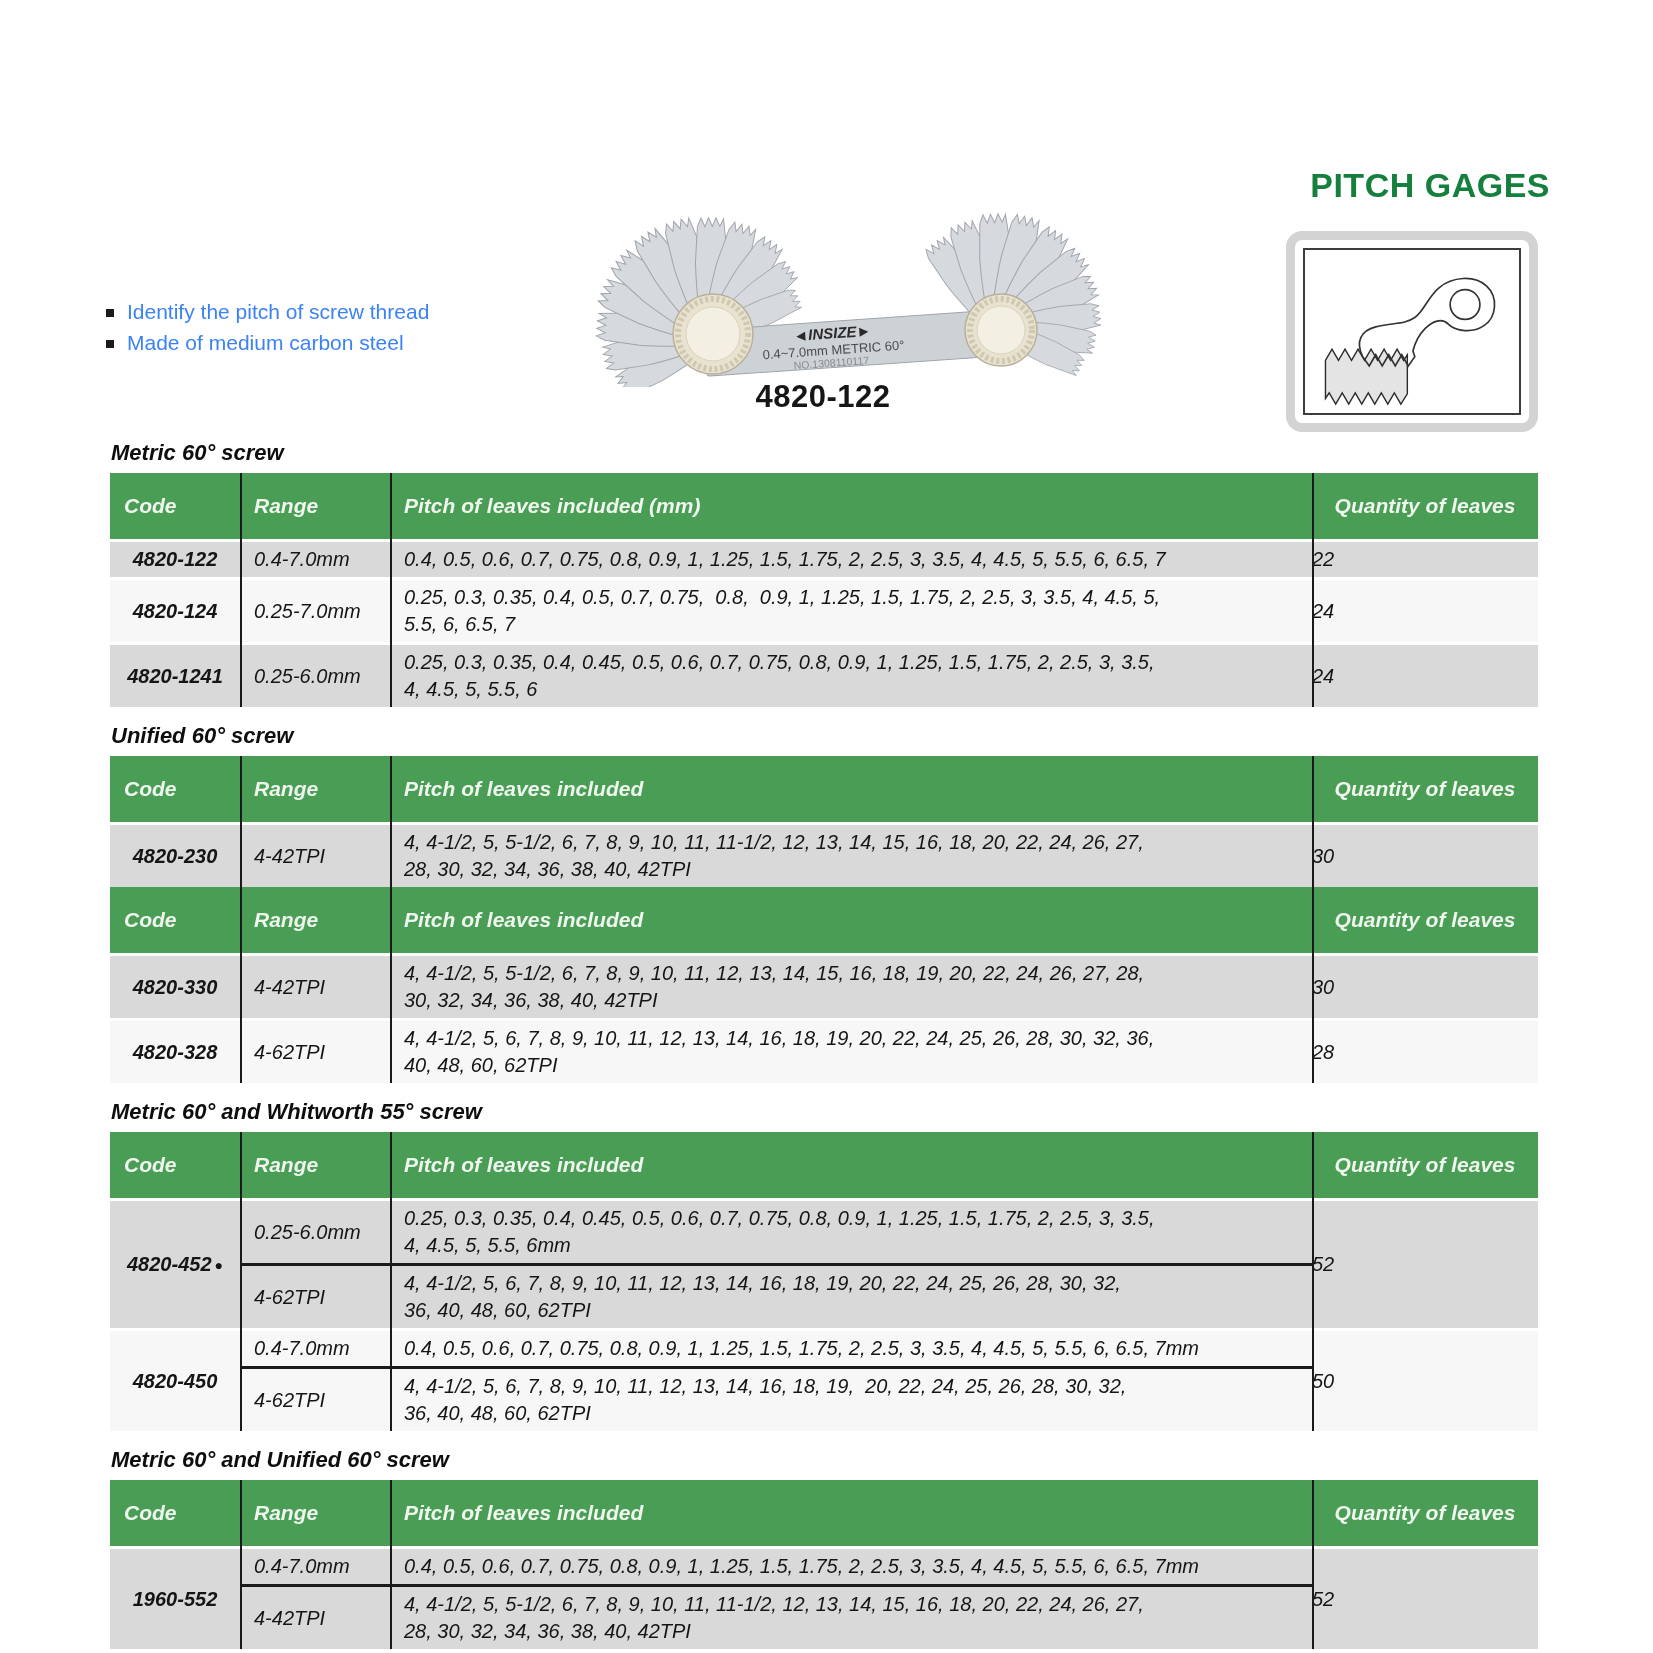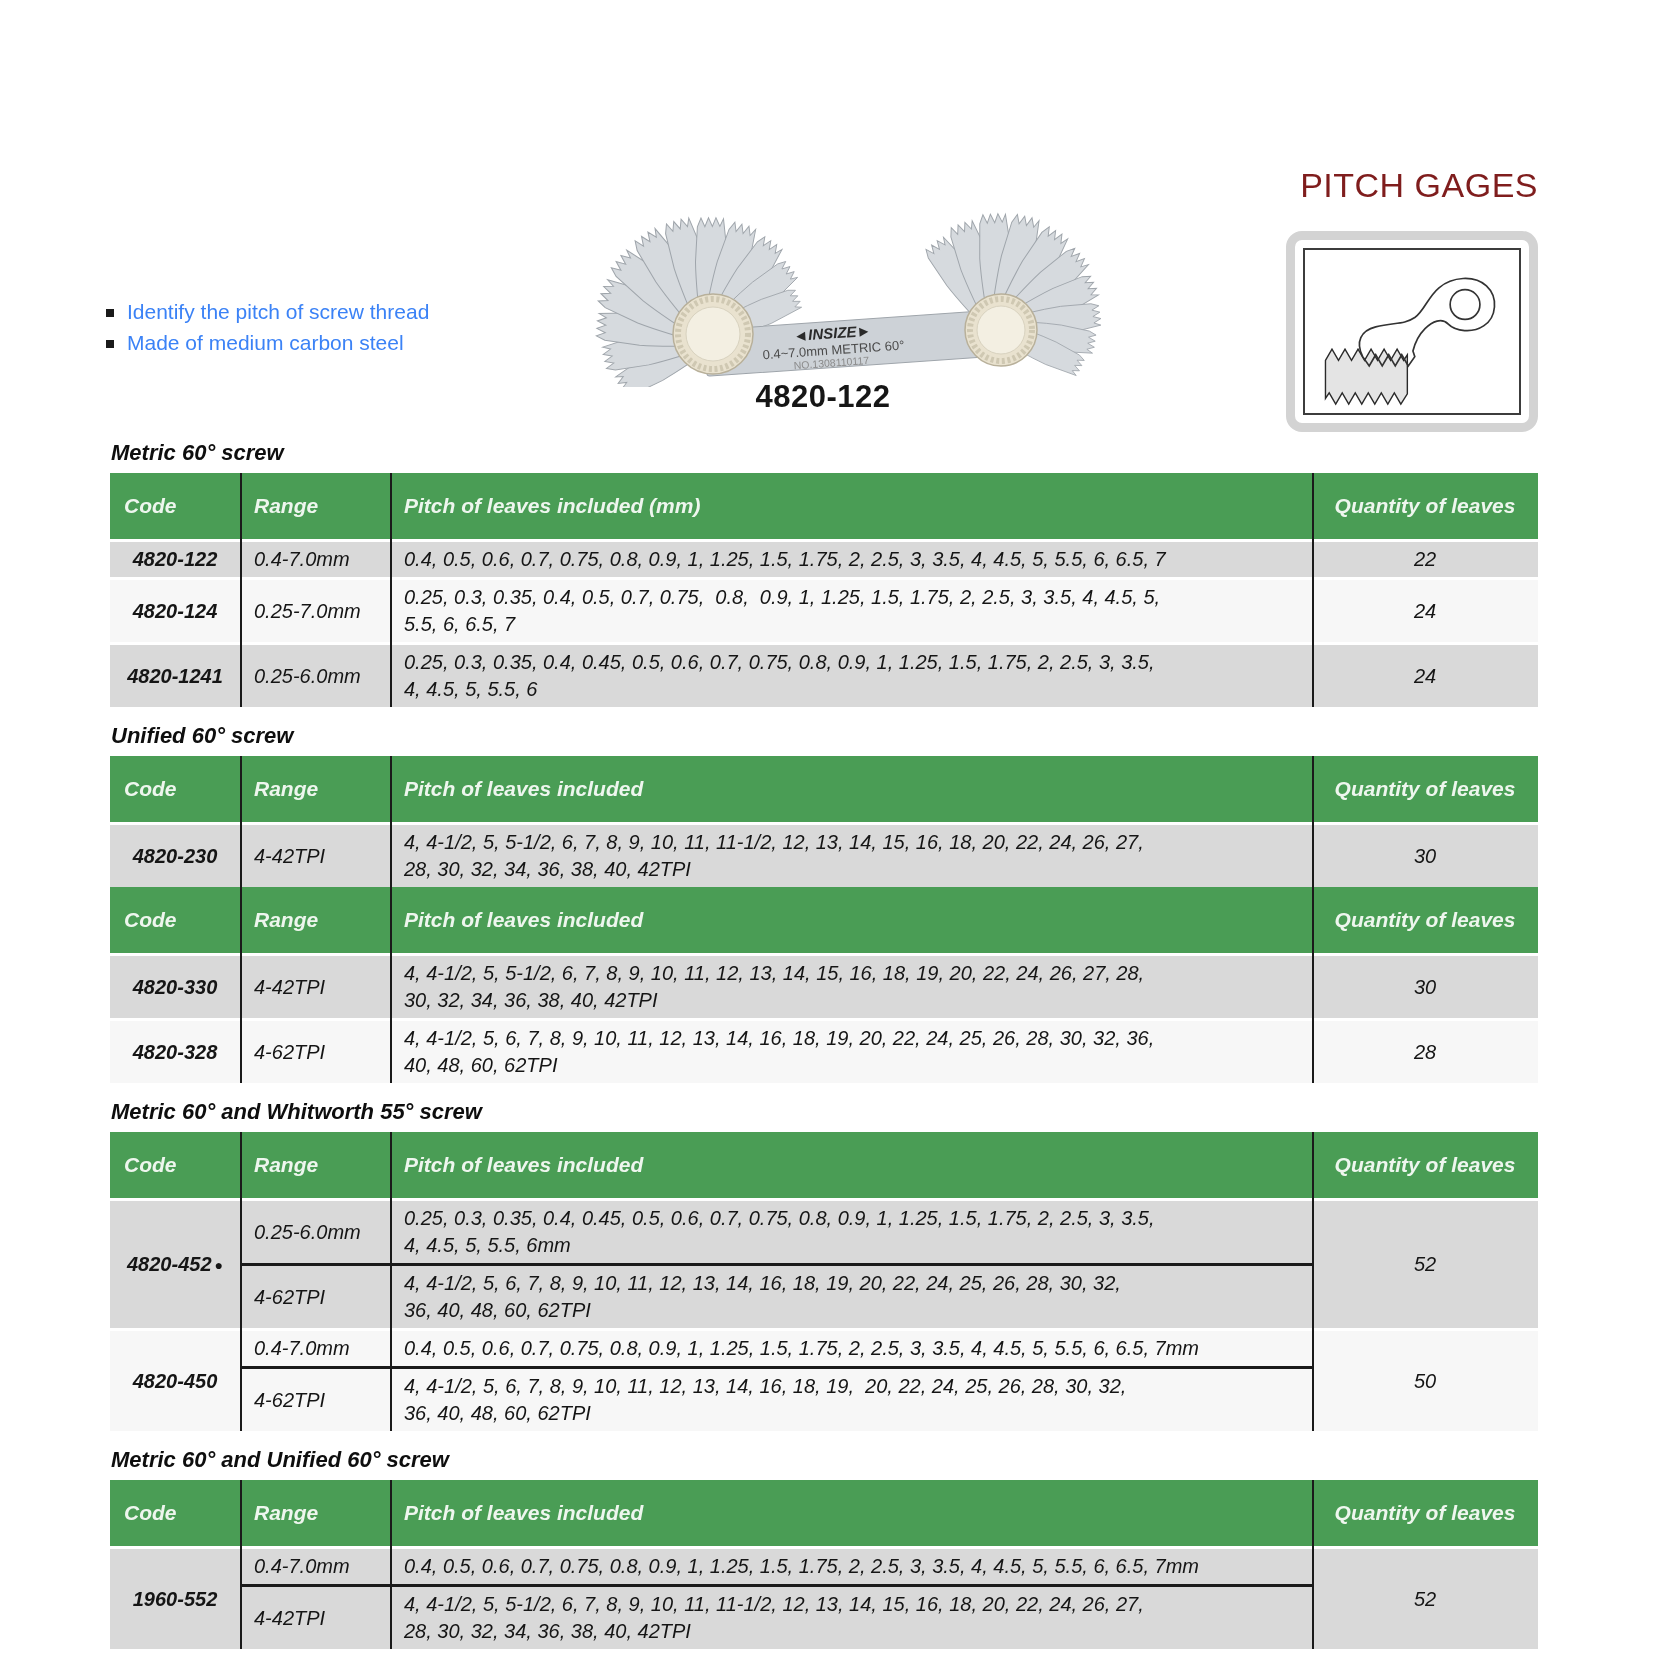--- a/index.html
+++ b/index.html
@@ -6,42 +6,42 @@
     --green:#4a9d55;
     --row-gray:#d9d9d9;
     --row-light:#f7f7f7;
     --line:#1a1a1a;
   }
   *{box-sizing:border-box;}
   body{margin:0;background:#ffffff;font-family:"Liberation Sans","DejaVu Sans",sans-serif;color:#111;}
   .page{position:relative;width:1653px;height:1653px;background:#fff;overflow:hidden;}
 
   
-  .page-title{position:absolute;top:166px;right:115px;font-size:34px;font-weight:400;letter-spacing:.5px;color:#7f1d1d;}
+  .page-title{position:absolute;top:166px;right:103px;font-size:34px;font-weight:700;letter-spacing:.5px;color:#15803d;}
   .icon-box{position:absolute;top:231px;right:115px;width:252px;height:201px;background:#fff;border:9px solid #d3d3d3;border-radius:16px;}
   .icon-box-inner{position:absolute;inset:8px;border:2px solid #3c3c3c;background:#fff;display:flex;align-items:center;justify-content:center;}
   .icon-box-inner svg{width:100%;height:100%;}
 
   .features{position:absolute;left:106px;top:296px;list-style:none;margin:0;padding:0;font-size:21px;line-height:31px;color:#3b82f6;}
   .features li::before{content:"";display:inline-block;width:8px;height:8px;background:#1a1a1a;margin-right:13px;vertical-align:2px;}
 
   .photo{position:absolute;left:533px;top:182px;}
   .caption{position:absolute;left:533px;top:379px;width:580px;text-align:center;font-size:31px;font-weight:700;color:#161616;letter-spacing:.5px;}
 
   
   .content{position:absolute;left:110px;top:440px;width:1428px;font-style:italic;}
   .section-title{font-size:22px;font-weight:700;margin:16px 0 7px 1px;color:#0e0e0e;}
   .section:first-child .section-title{margin-top:0;}
   .table-wrap{position:relative;}
   table.spec-table{border-collapse:collapse;table-layout:fixed;width:1428px;}
   th{background:var(--green);color:#eef6ee;font-size:21px;font-weight:700;text-align:left;padding:7px 14px;height:38px;}
   th.qty{text-align:center;padding:21px 4px;}
   td{font-size:20px;padding:4px 14px;line-height:27px;vertical-align:middle;color:#151515;}
   td.code{font-weight:700;text-align:center;padding:4px 4px;}
-  td.qty{text-align:center;padding:4px 12px;}
+  td.qty{padding:4px 0;}
   td.pitch{white-space:pre-wrap;margin-left:16px;}
   tr.gfirst td{border-top:3px solid #ffffff;}
   td.inner-top{border-top:3px solid var(--line);}
   .shade-gray{background:var(--row-gray);}
   .shade-light{background:var(--row-light);}
   .vline{position:absolute;top:0;bottom:0;width:2px;background:var(--line);}
   .code-dot{font-size:14px;margin-left:3px;vertical-align:1px;}
 </style>
 </head>
 <body>

